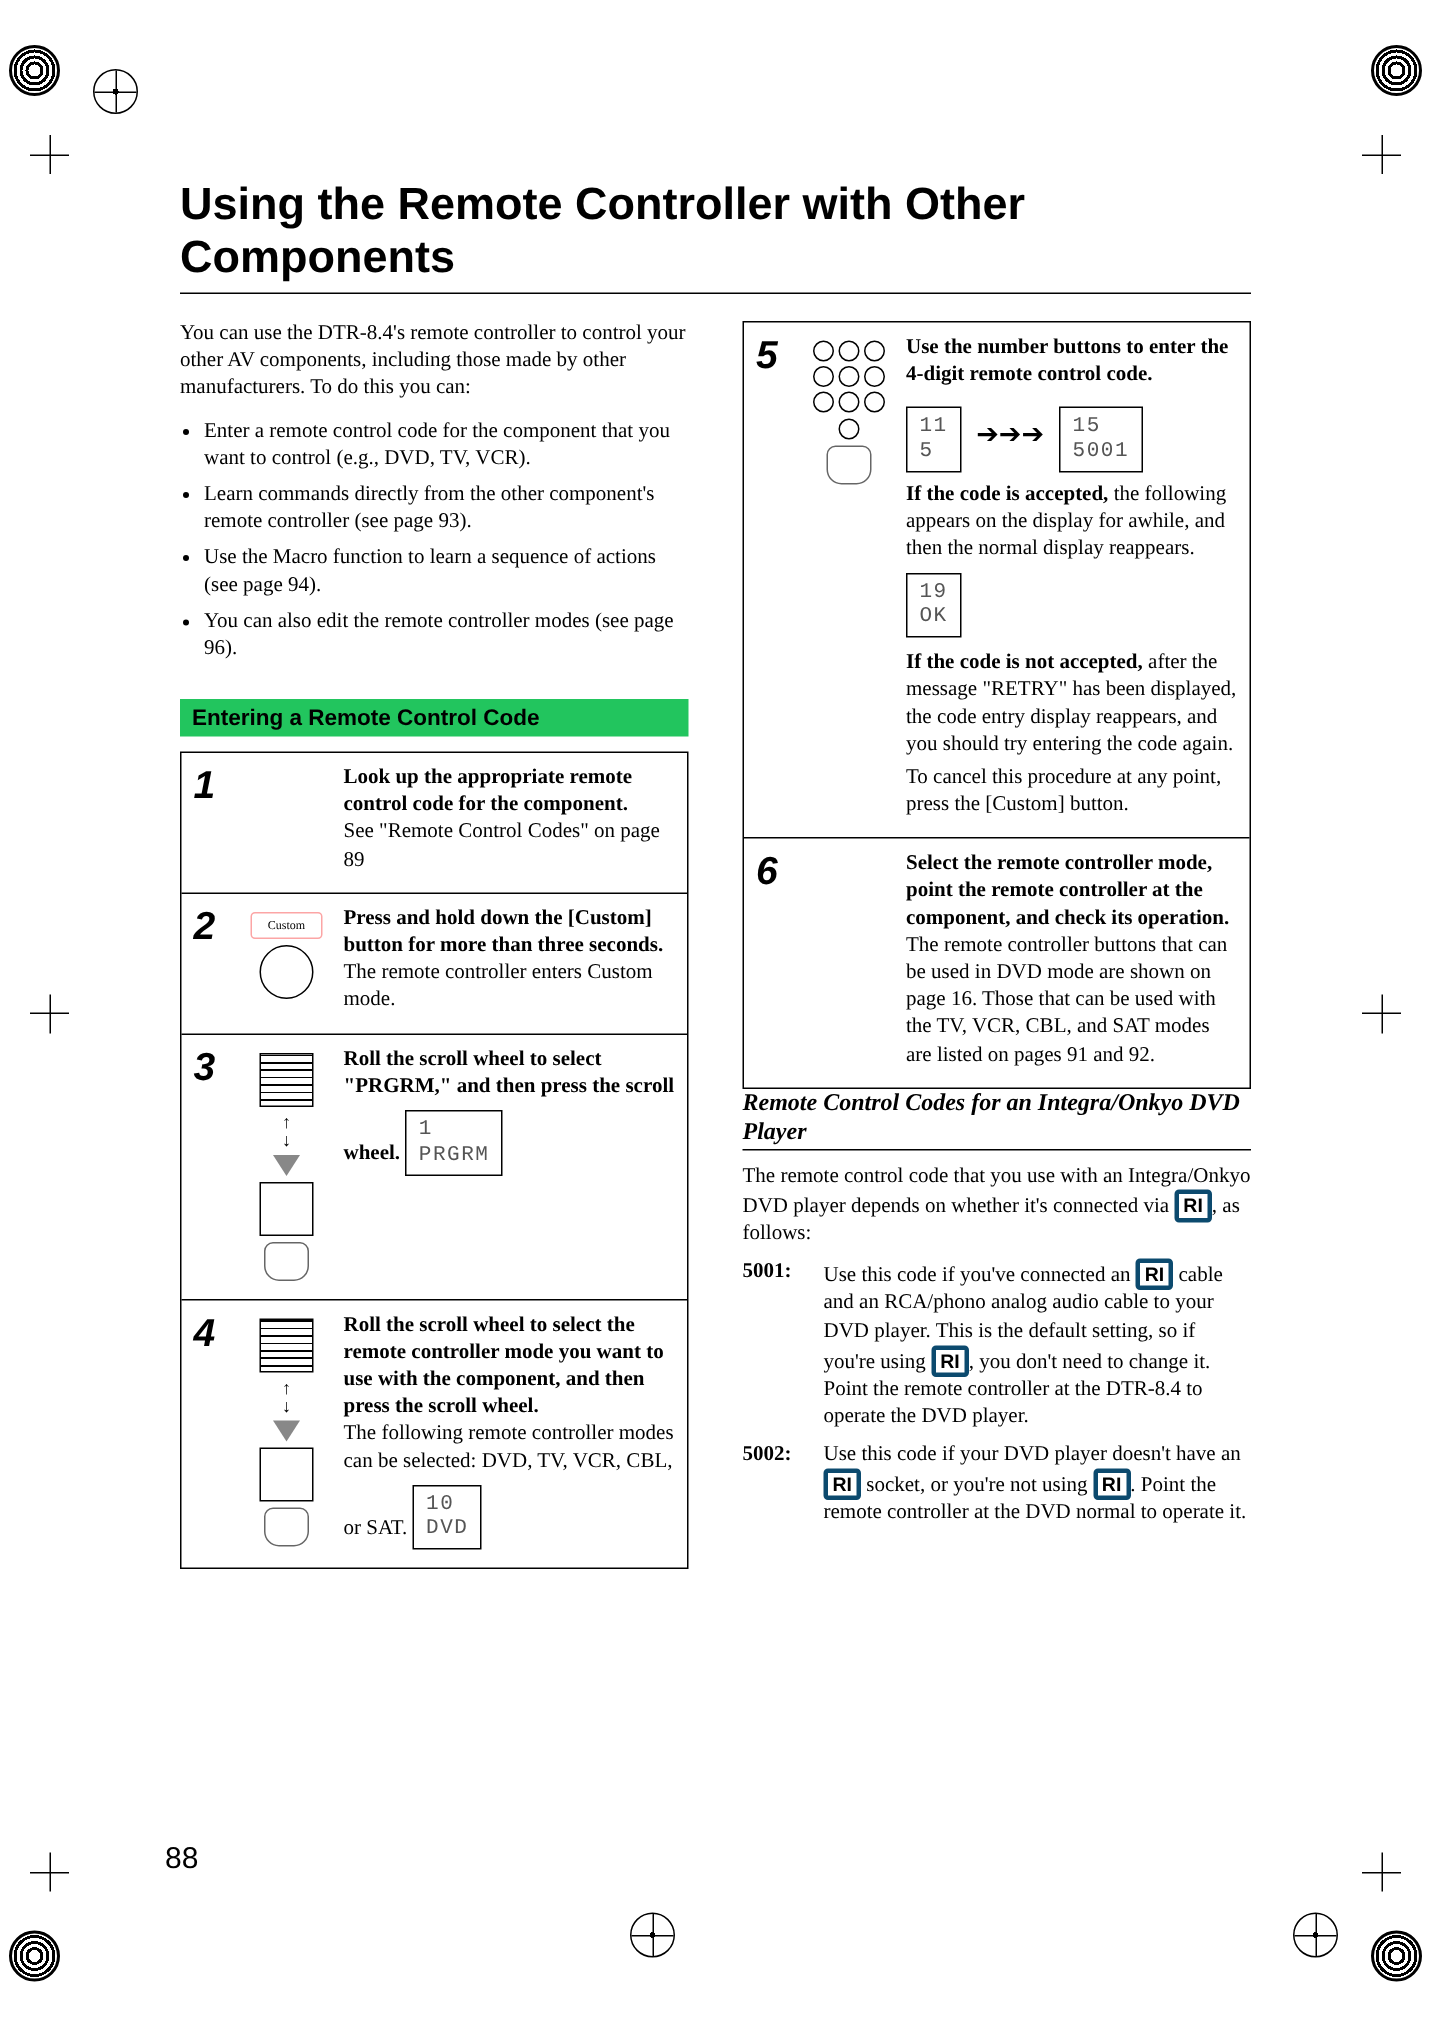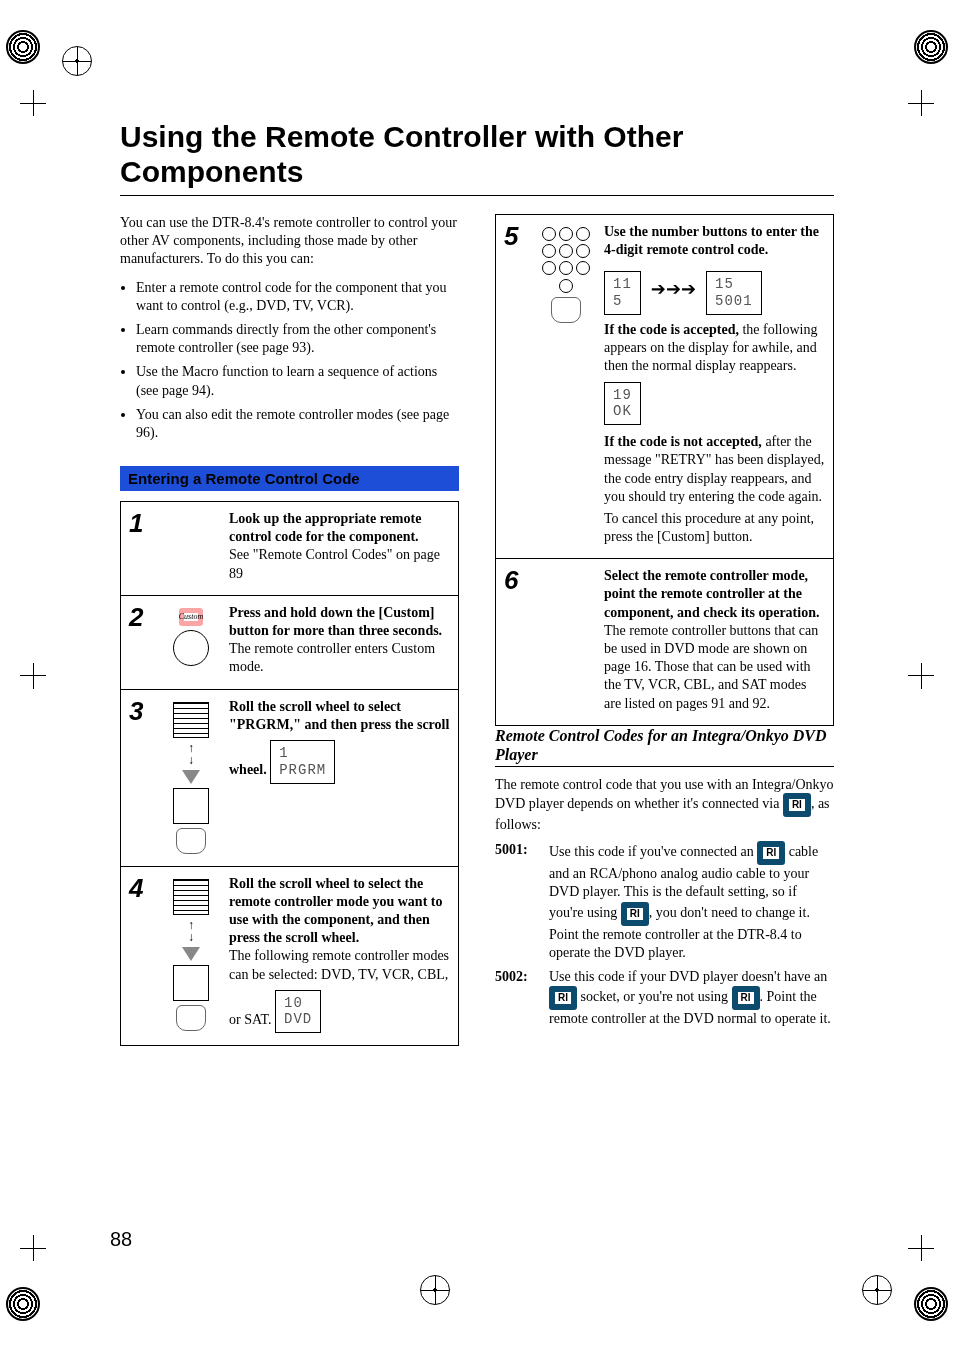--- a/index.html
+++ b/index.html
@@ -20,21 +20,21 @@
     line-height: 1.15;
     margin-bottom: 6px;
   }
   .title-rule { border: none; border-top: 1px solid #000; margin-bottom: 18px; }
   .columns { display: flex; gap: 36px; }
   .col { flex: 1; }
   .intro { margin-bottom: 10px; line-height: 1.3; }
   ul.bullets { list-style: disc; padding-left: 16px; margin-bottom: 24px; }
   ul.bullets li { margin-bottom: 6px; line-height: 1.3; }
   .section-bar {
-    background: #1d4ed8;
+    background: #22c55e;
     font-family: Arial, Helvetica, sans-serif;
     font-weight: bold;
     font-size: 15px;
     padding: 4px 8px;
     margin-bottom: 10px;
   }
   .section-intro { line-height: 1.3; margin-bottom: 14px; }
   .steps-box { border: 1px solid #000; }
   .step {
     padding: 8px 8px 12px 8px;
@@ -113,24 +113,23 @@
     border: 2px solid #000;
   }
   .crop {
     width: 26px; height: 26px;
     background:
       linear-gradient(#000,#000) center/1px 100% no-repeat,
       linear-gradient(#000,#000) center/100% 1px no-repeat;
   }
   
   .chip {
-    width: 24px; height: 18px; border: 5px solid #fca5a5; border-radius: 3px;
+    width: 48px; height: 18px; border: 1px solid #fca5a5; border-radius: 3px;
     display: flex; align-items: center; justify-content: center;
     font-size: 8px;
-    font-style: italic;
   }
   .circle-btn {
     width: 36px; height: 36px; border: 1px solid #000; border-radius: 50%;
   }
   .wheel-box { width: 36px; height: 36px; border: 1px solid #000; }
   .wheel-lines {
     width: 36px; height: 36px; border: 1px solid #000;
     background: repeating-linear-gradient(#000 0 1px, #fff 1px 5px);
   }
   .arrow-down {
@@ -146,24 +145,24 @@
     width: 14px; height: 14px; border: 1px solid #000; border-radius: 50%;
   }
   .hand {
     width: 30px; height: 26px; border: 1px solid #666; border-radius: 6px 6px 10px 10px;
     position: relative;
   }
   .updown { font-size: 12px; line-height: 1; color: #000; }
   .ri {
     font-family: Arial, sans-serif;
     font-weight: bold;
-    border: 6px solid #0c4a6e;
+    border: 3px solid #0c4a6e;
     border-radius: 3px;
     padding: 0 3px;
-    font-size: 10px;
+    font-size: 13px;
     display: inline-block;
     line-height: 1.2;
   }
 </style>
 </head>
 <body>
 
 <div class="mark reg-dark" style="top:30px;left:6px"></div>
 <div class="mark reg-dark" style="top:30px;right:6px"></div>
 <div class="mark reg-dark" style="bottom:30px;left:6px"></div>

